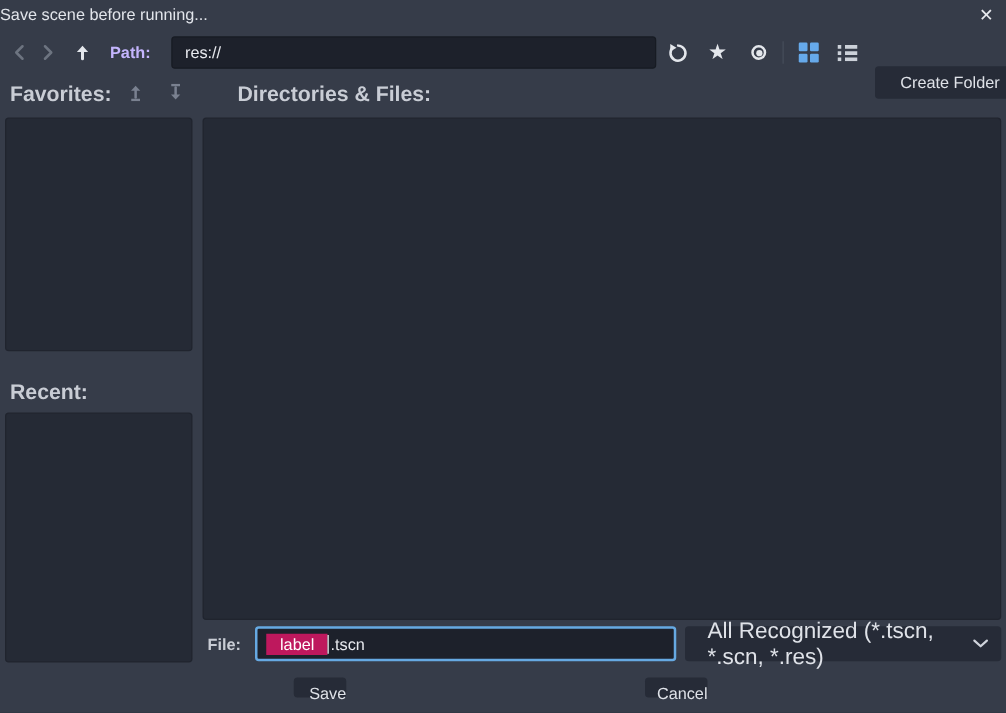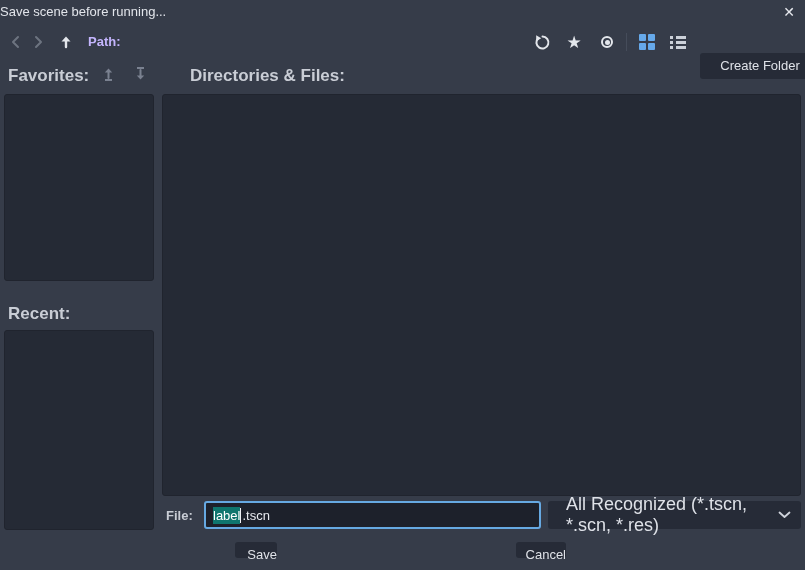--- a/index.html
+++ b/index.html
@@ -44,21 +44,21 @@
 
   .sort-btn{position:absolute;top:65px;width:18px;height:18px;display:flex;
     align-items:center;justify-content:center;cursor:pointer;}
 
   
   .file-label{position:absolute;left:166px;top:502px;height:27px;line-height:27px;
     font-weight:bold;font-size:13px;color:#c9cdd5;}
   .file-input{position:absolute;left:204px;top:501px;width:337px;height:28px;
     background:#1d212b;border:2px solid #66a9e2;border-radius:3px;
     display:flex;align-items:center;padding:0 7px;font-size:13px;cursor:text;}
-  .sel-text{background:#0f766e;color:#ffffff;padding:1px 0;}
+  .sel-text{background:#be185d;color:#ffffff;padding:1px 11px;}
   .caret{width:1px;height:15px;background:#f0f2f6;margin:0 1px 0 0;}
   .rest-text{color:#e8eaef;}
   .filter-dd{position:absolute;left:548px;top:501px;width:253px;height:28px;
     background:#262b37;border-radius:3px;display:flex;align-items:center;
     padding:0 10px 0 18px;font-size:18px;color:#dfe2e8;cursor:pointer;}
   .filter-dd .dd-text{flex:1;}
   .btn{position:absolute;top:542px;height:16px;background:#262b37;border-radius:3px;
     font-size:13px;line-height:26px;text-align:right;color:#dfe2e8;cursor:pointer;}
   .save-btn{left:235px;width:42px;}
   .cancel-btn{left:516px;width:50px;}
@@ -81,20 +81,21 @@
         <polyline class="chev" points="2,2 7,7 2,12"></polyline>
       </svg>
   </div>
   <div class="toolbar-btn" style="left:56px;width:20px;">
     <svg width="14" height="14">
       <path d="M7 12 V5" stroke="#e4e7ec" stroke-width="2.4" stroke-linecap="round" fill="none"></path>
       <polygon points="2.5,6.5 7,1.5 11.5,6.5" fill="#e4e7ec"></polygon>
     </svg>
   </div>
   <div class="path-label">Path:</div>
+  <div class="path-input">res://</div>
 
   <div class="toolbar-btn" style="left:530px;width:24px;">
     <svg width="17" height="17" viewBox="0 0 17 17">
       <path d="M4.2 4.2 A6 6 0 1 0 8.5 2.5" stroke="#e4e7ec" stroke-width="2" fill="none" stroke-linecap="round"></path>
       <polygon points="2.2,1.2 2.2,7.2 7.2,4.2" fill="#e4e7ec"></polygon>
     </svg>
   </div>
   <div class="toolbar-btn icon-glyph" style="left:561px;width:26px;font-size:17px;">★</div>
   <div class="toolbar-btn" style="left:595px;width:24px;">
     <span class="eye-ring">

